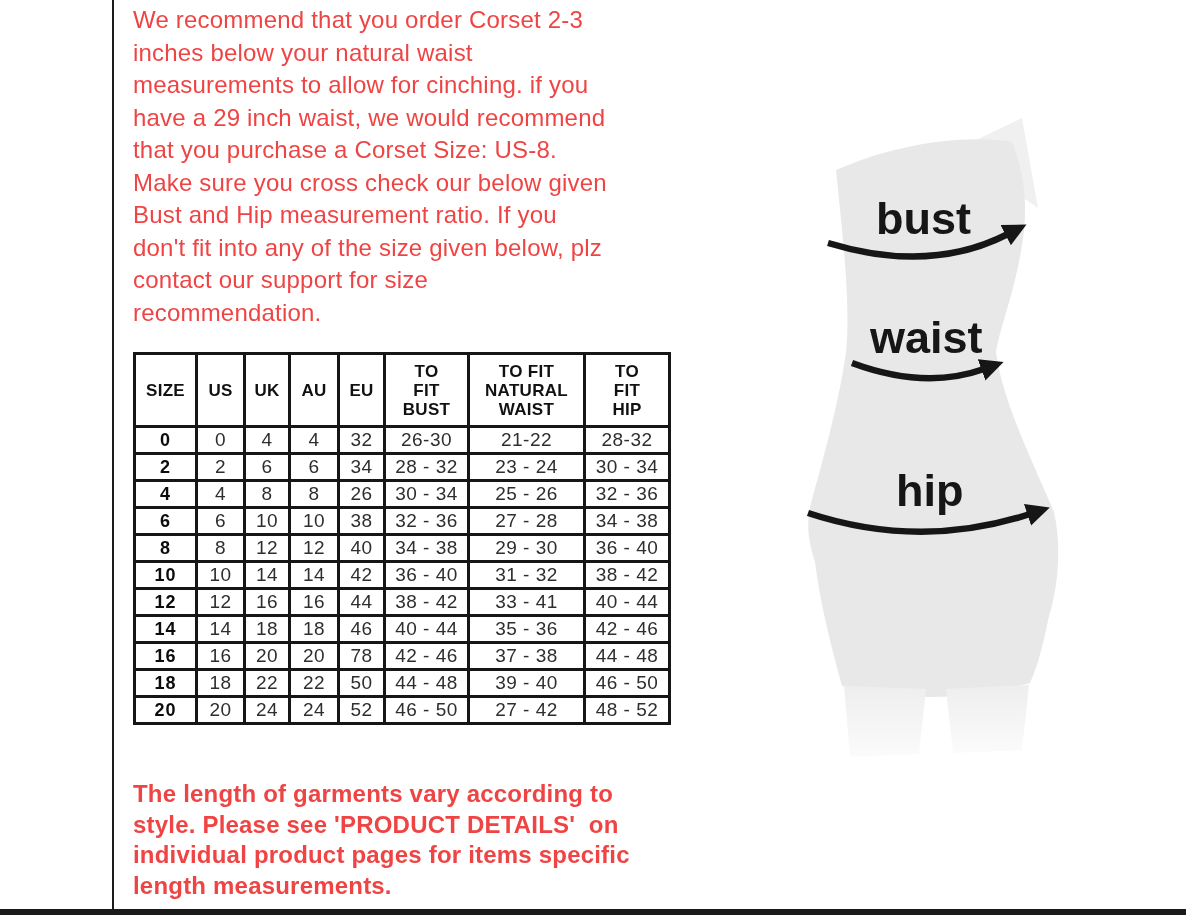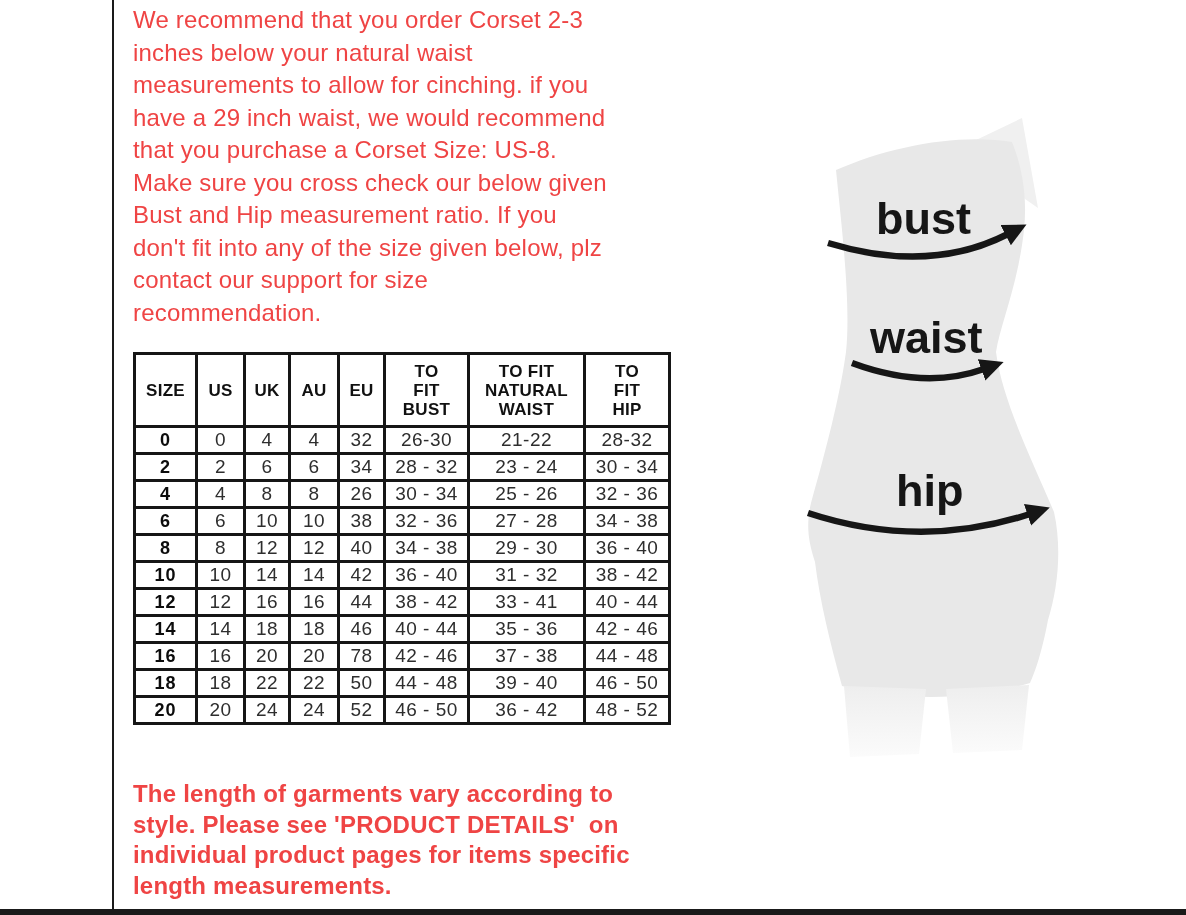--- a/index.html
+++ b/index.html
@@ -216,21 +216,21 @@
             <td>39 - 40</td>
             <td>46 - 50</td>
           </tr>
           <tr>
             <td class="size-col">20</td>
             <td>20</td>
             <td>24</td>
             <td>24</td>
             <td>52</td>
             <td>46 - 50</td>
-            <td>36 - 42</td>
+            <td>27 - 42</td>
             <td>48 - 52</td>
           </tr>
         </tbody>
     </table>
   </div>
 
   <div class="para note">The length of garments vary according to
 style. Please see 'PRODUCT DETAILS'  on
 individual product pages for items specific
 length measurements.</div>

